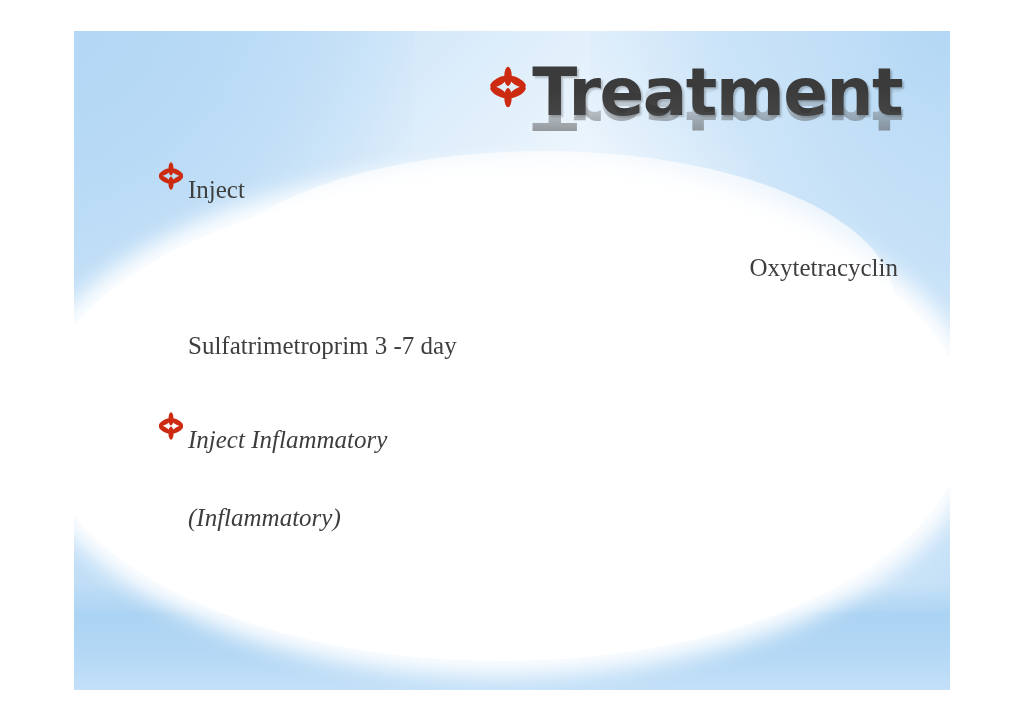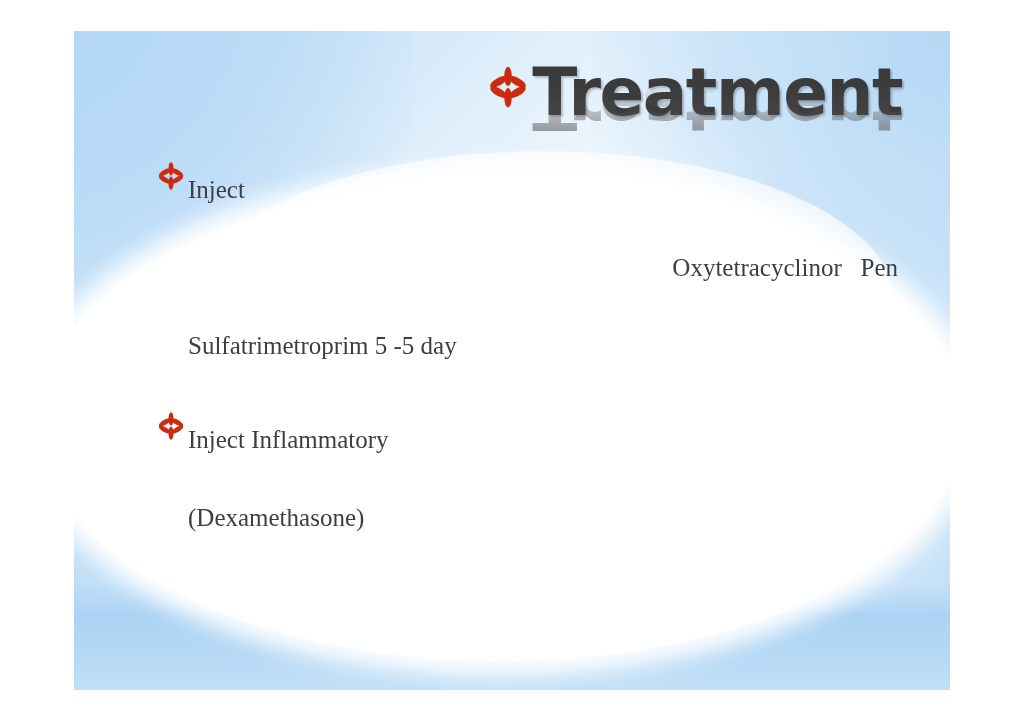--- a/index.html
+++ b/index.html
@@ -168,20 +168,21 @@
     display: block;
     white-space: pre;
   }
   .line-justify {
     display: flex;
     justify-content: flex-end;
     width: 710px;
   }
   .para-2 {
     margin-top: 16px;
+    font-style: italic;
   }
   .clipped-line {
     display: block;
     white-space: pre;
     margin-top: 0px;
   }
 
   .flower { display: block; }
 </style>
 </head>
@@ -231,41 +232,40 @@
               <ellipse cx="71" cy="62" rx="8.5" ry="22" transform="rotate(60 71 62)"></ellipse>
               <ellipse cx="71" cy="38" rx="8.5" ry="22" transform="rotate(-60 71 38)"></ellipse>
               <ellipse cx="29" cy="62" rx="8.5" ry="22" transform="rotate(-60 29 62)"></ellipse>
             </g>
           </svg>
         </span>
         <span class="para-text">
           <span class="line">Inject</span>
           <span class="line line-justify">
             <span>Oxytetracyclin</span>
-            <span>or   Pen</span>
           </span>
-          <span class="line">Sulfatrimetroprim 5 -5 day</span>
+          <span class="line">Sulfatrimetroprim 3 -7 day</span>
         </span>
       </div>
 
       <div class="bullet-para para-2">
         <span class="para-bullet">
           <svg class="flower" width="30" height="30" viewBox="0 0 100 100" aria-hidden="true">
             <g fill="#cc2b11">
               <ellipse cx="50" cy="26" rx="8.5" ry="22"></ellipse>
               <ellipse cx="50" cy="74" rx="8.5" ry="22"></ellipse>
               <ellipse cx="29" cy="38" rx="8.5" ry="22" transform="rotate(60 29 38)"></ellipse>
               <ellipse cx="71" cy="62" rx="8.5" ry="22" transform="rotate(60 71 62)"></ellipse>
               <ellipse cx="71" cy="38" rx="8.5" ry="22" transform="rotate(-60 71 38)"></ellipse>
               <ellipse cx="29" cy="62" rx="8.5" ry="22" transform="rotate(-60 29 62)"></ellipse>
             </g>
           </svg>
         </span>
         <span class="para-text">
           <span class="line">Inject Inflammatory</span>
-          <span class="clipped-line">(Dexamethasone)</span>
+          <span class="clipped-line">(Inflammatory)</span>
         </span>
       </div>
 
     </div>
 
   </div>
 </div>
 
 </body></html>

